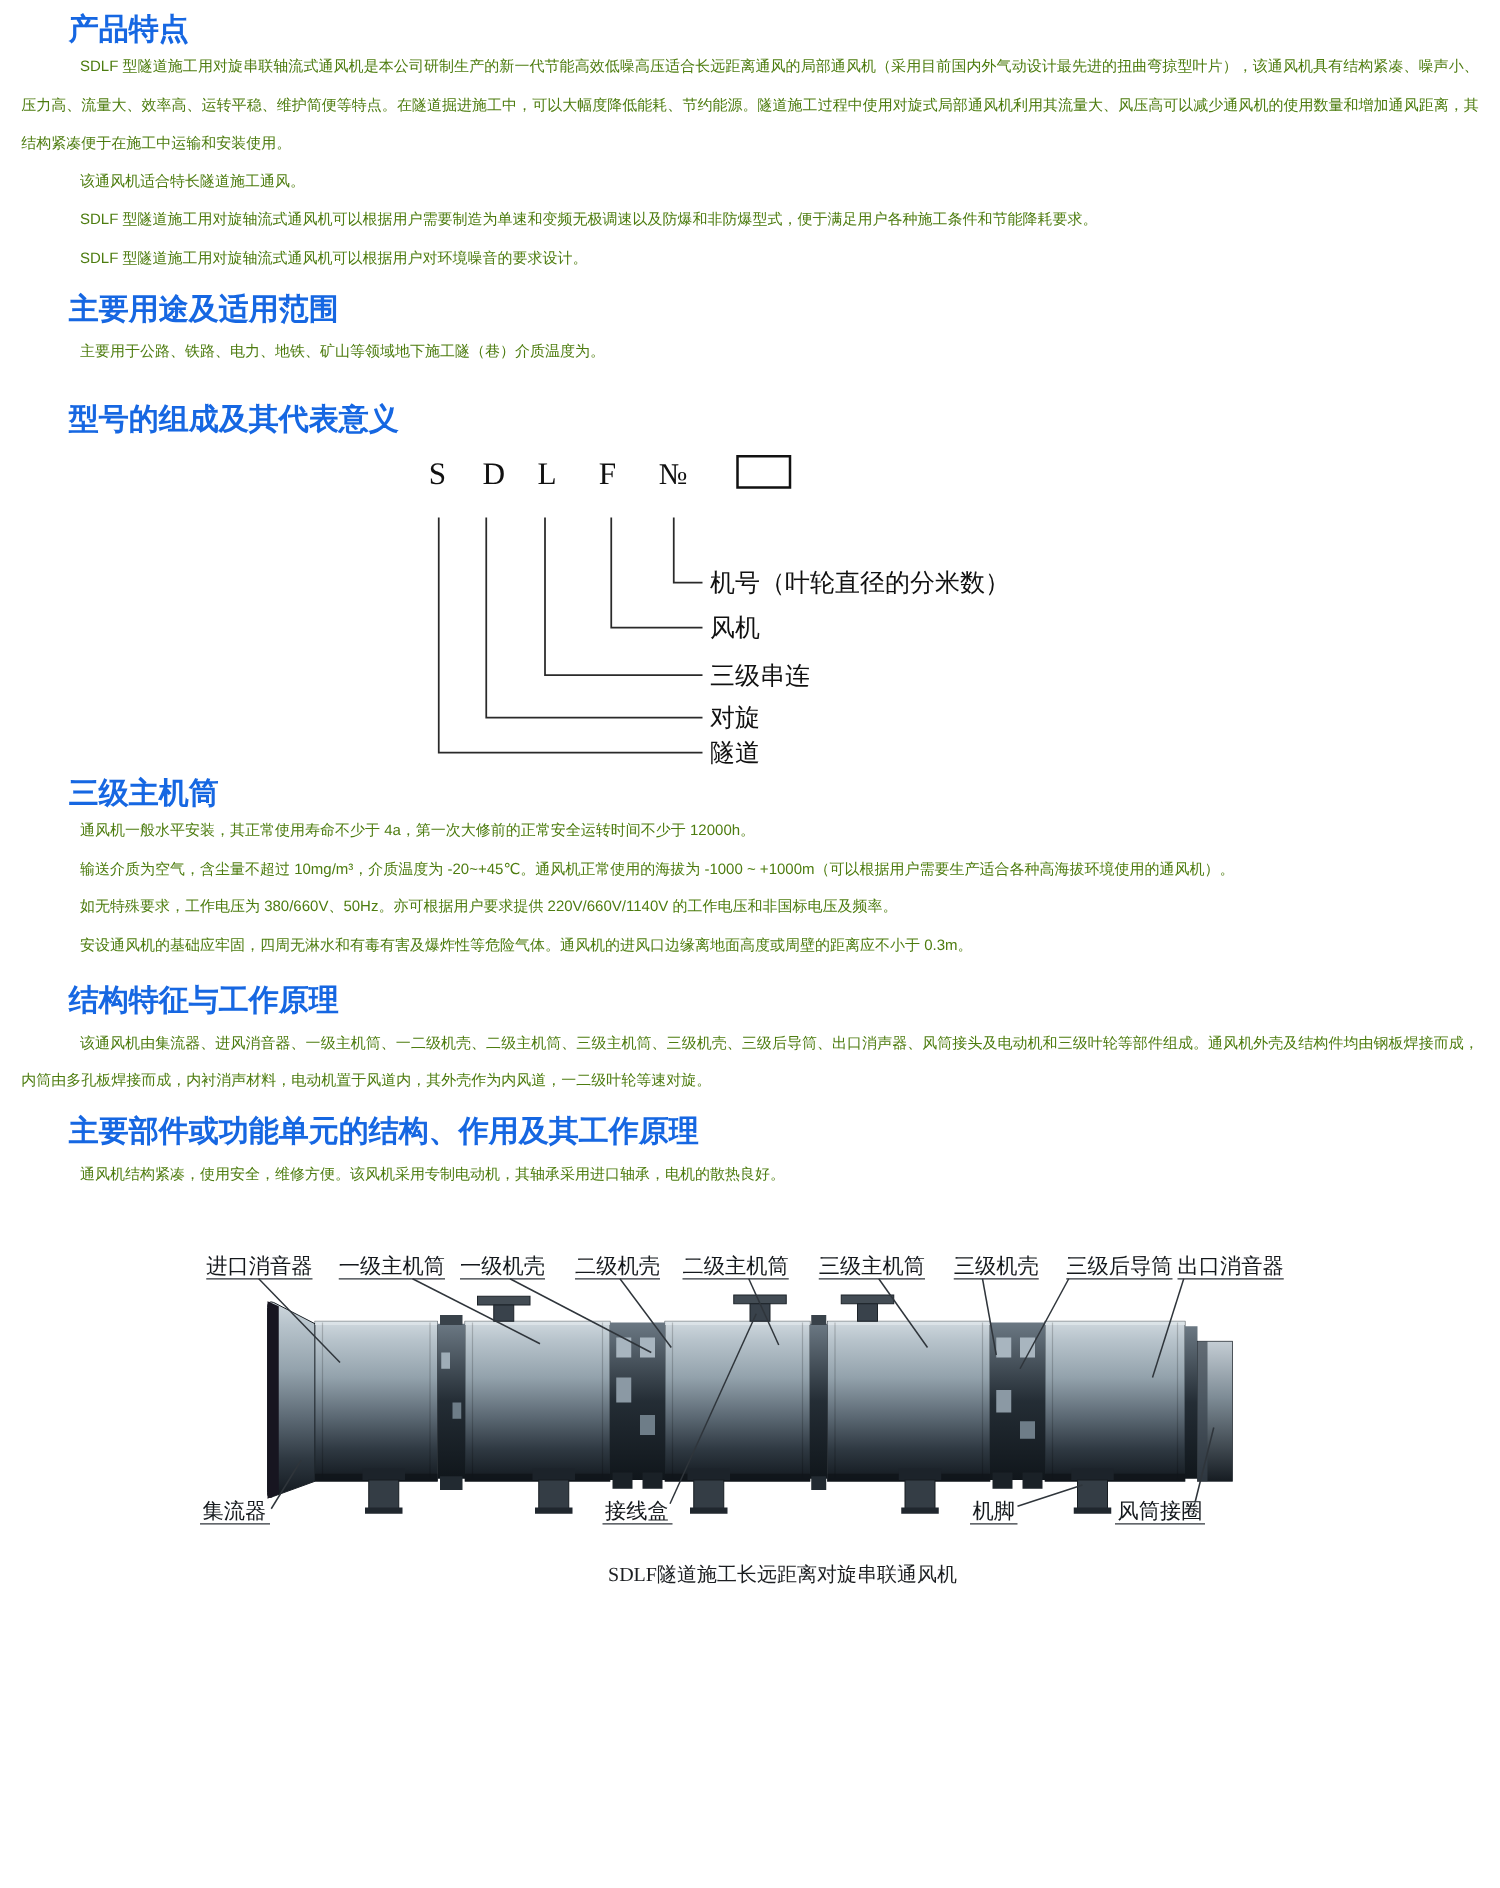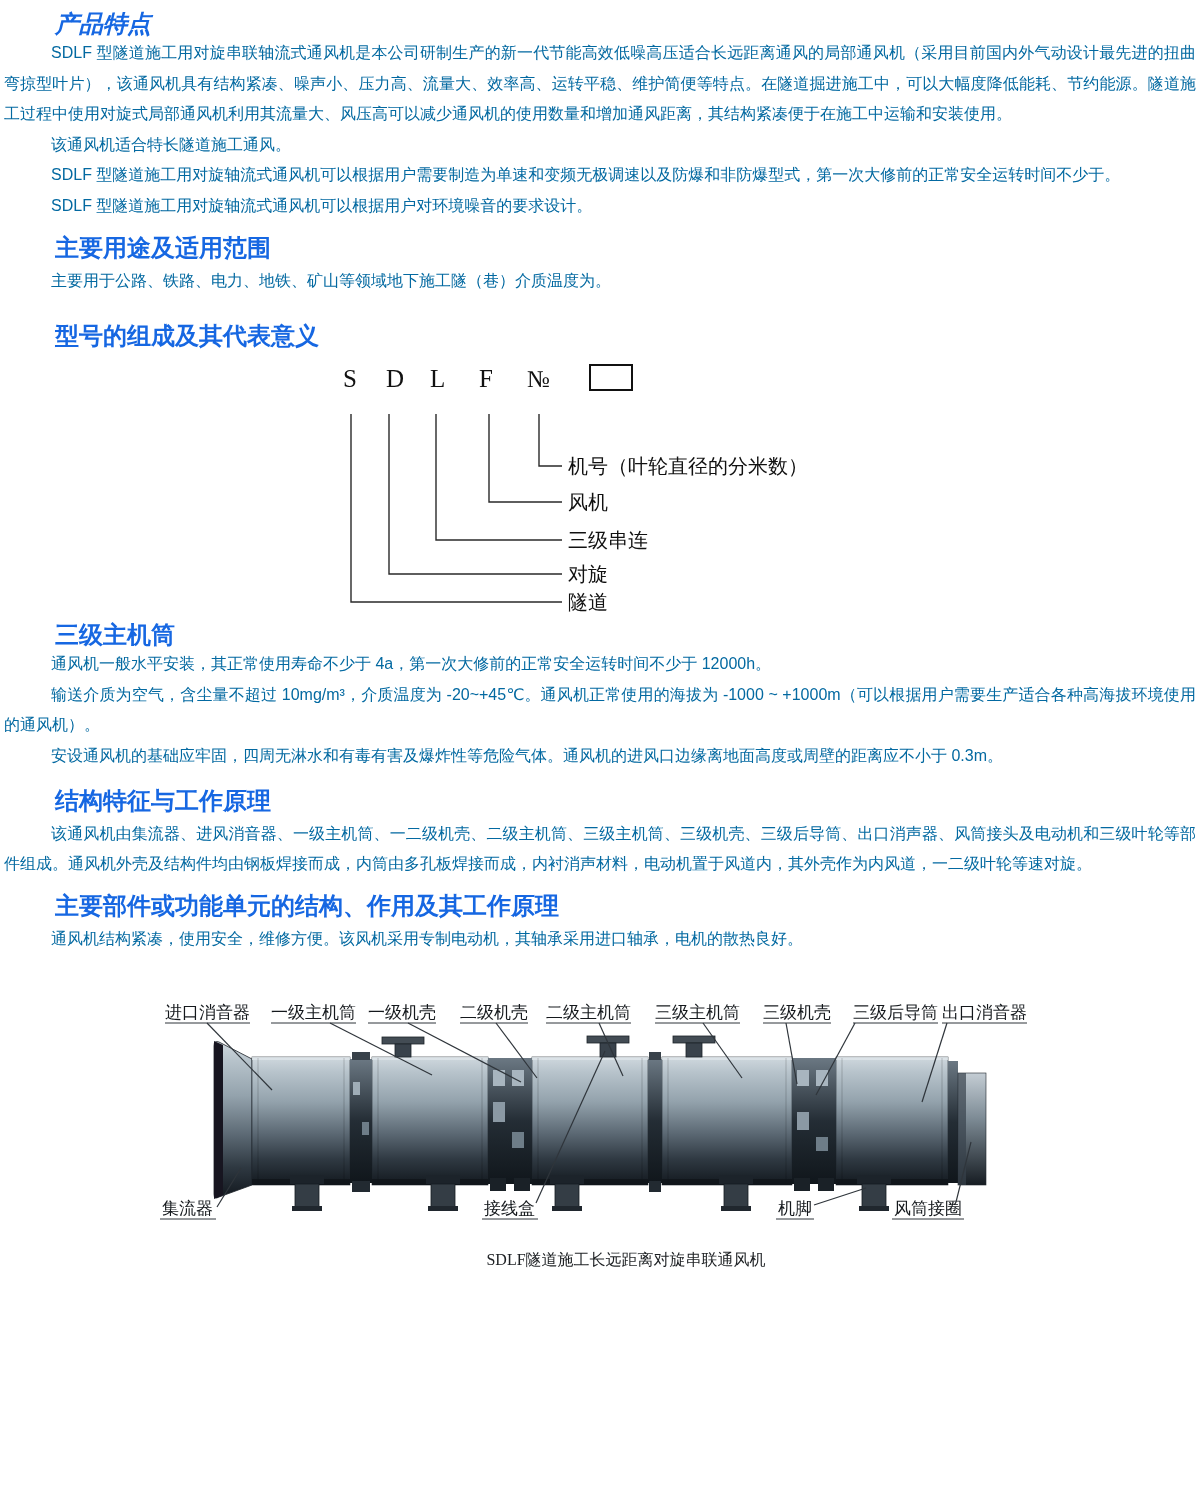--- a/index.html
+++ b/index.html
@@ -7,44 +7,44 @@
   body {
     width:1200px; height:1510px; overflow:hidden;
     font-family:"Liberation Sans","DejaVu Sans",sans-serif;
     color:#151515;
   }
   .page { width:1200px; height:1510px; padding-top:11px; background:#fff; }
   .h {
     color:#1667e2; font-size:24px; font-weight:700;
     line-height:26px; padding-left:55px;
   }
-  .h1m { margin:0 0 1px 0;font-style:italic; }
+  .h1m { margin:0 0 1px 0; }
   .h2m { margin:13px 0 5px 0; }
   .h3m { margin:27px 0 0 0; }
   .h4m { margin:7px 0 1px 0; }
   .h5m { margin:16px 0 5px 0; }
   .h6m { margin:13px 17px 5px 0; }
   p.body {
-    font-size:16px; line-height:30.6px; text-align:justify;
-    padding:0 4px; text-indent:47px; color:#0369a1;
+    font-size:12px; line-height:30.6px; text-align:justify;
+    padding:0 17px; text-indent:47px; color:#4d7c0f;
   }
   .model-wrap { height:266px; position:relative; }
   .fan-wrap { margin-top:28px; height:315px; position:relative; }
   svg { display:block; }
   .serif-text { font-family:"Liberation Serif","DejaVu Serif",serif; }
 </style>
 </head>
 <body>
 
 <div class="page">
 
   <div class="h h1m">产品特点</div>
   <p class="body">SDLF 型隧道施工用对旋串联轴流式通风机是本公司研制生产的新一代节能高效低噪高压适合长远距离通风的局部通风机（采用目前国内外气动设计最先进的扭曲弯掠型叶片），该通风机具有结构紧凑、噪声小、压力高、流量大、效率高、运转平稳、维护简便等特点。在隧道掘进施工中，可以大幅度降低能耗、节约能源。隧道施工过程中使用对旋式局部通风机利用其流量大、风压高可以减少通风机的使用数量和增加通风距离，其结构紧凑便于在施工中运输和安装使用。</p>
   <p class="body">该通风机适合特长隧道施工通风。</p>
-  <p class="body">SDLF 型隧道施工用对旋轴流式通风机可以根据用户需要制造为单速和变频无极调速以及防爆和非防爆型式，第一次大修前的正常安全运转时间不少于。</p>
+  <p class="body">SDLF 型隧道施工用对旋轴流式通风机可以根据用户需要制造为单速和变频无极调速以及防爆和非防爆型式，便于满足用户各种施工条件和节能降耗要求。</p>
   <p class="body">SDLF 型隧道施工用对旋轴流式通风机可以根据用户对环境噪音的要求设计。</p>
 
   <div class="h h2m">主要用途及适用范围</div>
   <p class="body">主要用于公路、铁路、电力、地铁、矿山等领域地下施工隧（巷）介质温度为。</p>
 
   <div class="h h3m">型号的组成及其代表意义</div>
 
   <div class="model-wrap">
     <svg width="1200" height="266" viewBox="0 0 1200 266">
       <g class="serif-text" font-size="25" fill="#111111">
@@ -68,20 +68,21 @@
         <text x="568" y="198">三级串连</text>
         <text x="568" y="232">对旋</text>
         <text x="568" y="260">隧道</text>
       </g>
     </svg>
   </div>
 
   <div class="h h4m">三级主机筒</div>
   <p class="body">通风机一般水平安装，其正常使用寿命不少于 4a，第一次大修前的正常安全运转时间不少于 12000h。</p>
   <p class="body">输送介质为空气，含尘量不超过 10mg/m³，介质温度为 -20~+45℃。通风机正常使用的海拔为 -1000 ~ +1000m（可以根据用户需要生产适合各种高海拔环境使用的通风机）。</p>
+  <p class="body">如无特殊要求，工作电压为 380/660V、50Hz。亦可根据用户要求提供 220V/660V/1140V 的工作电压和非国标电压及频率。</p>
   <p class="body">安设通风机的基础应牢固，四周无淋水和有毒有害及爆炸性等危险气体。通风机的进风口边缘离地面高度或周壁的距离应不小于 0.3m。</p>
 
   <div class="h h5m">结构特征与工作原理</div>
   <p class="body">该通风机由集流器、进风消音器、一级主机筒、一二级机壳、二级主机筒、三级主机筒、三级机壳、三级后导筒、出口消声器、风筒接头及电动机和三级叶轮等部件组成。通风机外壳及结构件均由钢板焊接而成，内筒由多孔板焊接而成，内衬消声材料，电动机置于风道内，其外壳作为内风道，一二级叶轮等速对旋。</p>
 
   <div class="h h6m">主要部件或功能单元的结构、作用及其工作原理</div>
   <p class="body">通风机结构紧凑，使用安全，维修方便。该风机采用专制电动机，其轴承采用进口轴承，电机的散热良好。</p>
 
   <div class="fan-wrap">
     <svg width="1200" height="315" viewBox="0 0 1200 315">

